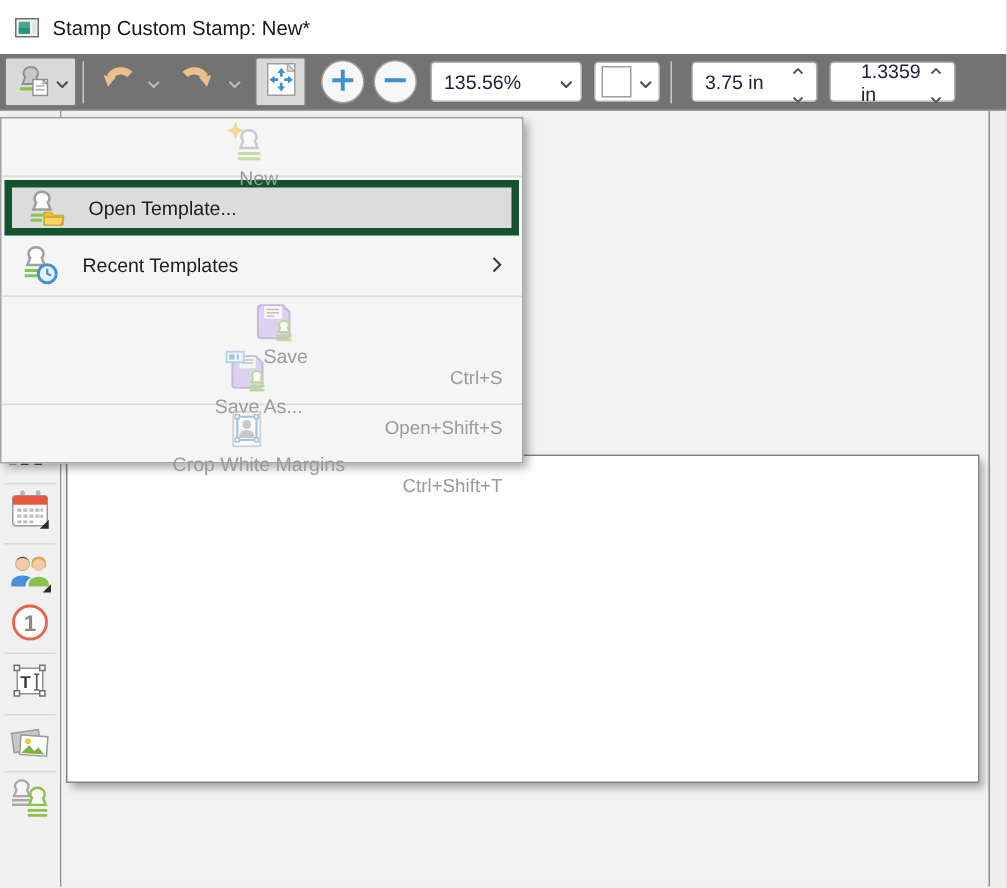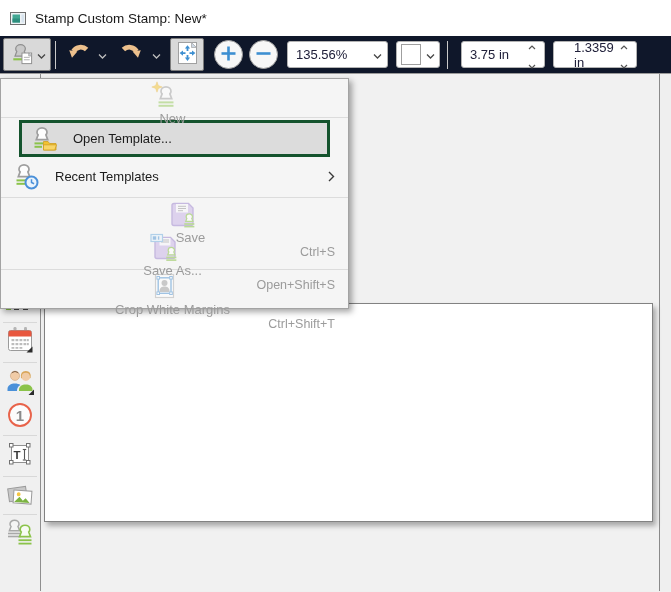--- a/index.html
+++ b/index.html
@@ -15,21 +15,21 @@
   
   .titlebar {
     height: 36px; background: #ffffff;
     display: flex; align-items: center;
     padding-left: 10px;
     font-size: 13.5px; color: #191919;
   }
   .titlebar .app-ico { margin-right: 9px; display:flex; }
   
   .toolbar {
-    height: 38px; background: #0f172a;
+    height: 38px; background: #737373;
     border-bottom: 1px solid #9a9a9a;
     display: flex; align-items: center;
     padding: 0 3px;
   }
   .tb-btn {
     height: 33px; display: flex; align-items: center; justify-content: center;
     border: 1px solid transparent; border-radius: 2px; background: transparent;
   }
   .tb-btn.pressed { background: #d9d9d9; border-color: #7c7c7c; }
   .tb-sep { width:1px; height: 28px; background:#c9c9c9; margin: 0 4px; }
@@ -79,22 +79,22 @@
     padding: 2px 0; z-index: 10;
   }
   .menu-item {
     display: flex; align-items: center;
     padding: 0 13px 0 9px; font-size: 13px; color: #1c1c1c;
   }
   .menu-item .mi-icon { width: 30px; margin-right: 15px; display:flex; justify-content:center; flex:none; }
   .menu-item.disabled { color: #9b9b9b; flex-direction: column; }
   .menu-item.disabled .mi-icon svg { opacity: 0.55; }
   .menu-item.highlighted {
-    background: #dcdcdc; border: 3px solid #14532d;
-    margin: 0 18px; padding: 0 10px 0 6px; text-align: right;
+    background: #dcdcdc; border: 5px solid #14532d;
+    margin: 0 2px; padding: 0 10px 0 6px; text-align: right;
   }
   .mi-shortcut { margin-left: auto; color: #9b9b9b; font-size: 12.5px; }
   .mi-arrow { margin-left: auto; display: flex; }
   .h34 { height: 34px; } .h37 { height: 37px; } .h38 { height: 38px; }
   .h33 { height: 33px; margin-left: 36px; }
   .menu-sep { height: 1px; background: #dcdcdc; margin: 2px 0; }
 </style>
 </head>
 <body>
 

